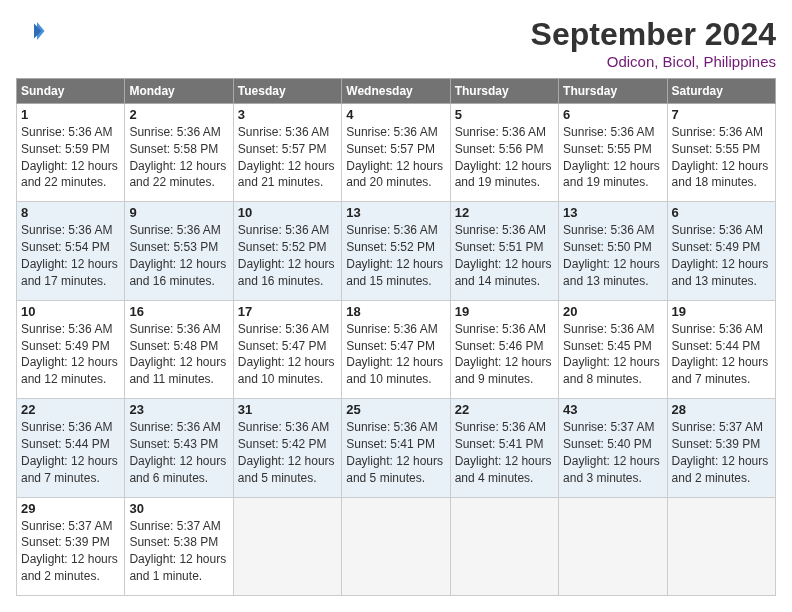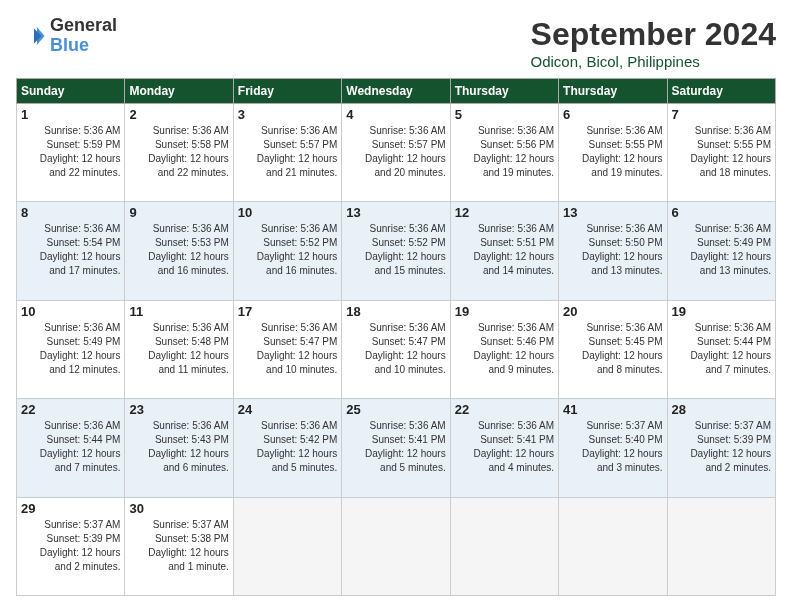--- a/index.html
+++ b/index.html
@@ -32,39 +32,39 @@
       font-size: 18px;
       font-weight: bold;
       color: #333;
       line-height: 1.1;
     }
     .logo-icon {
       width: 30px;
       height: 30px;
     }
     .title-block {
-      text-align: left;
+      text-align: right;
     }
     .month-title {
       font-size: 32px;
       font-weight: bold;
       color: #333;
     }
     .subtitle {
       font-size: 15px;
-      color: #14532d;
+      color: #701a75;
     }
     .calendar {
       flex: 1;
       border-collapse: collapse;
       width: 100%;
       table-layout: fixed;
     }
     .calendar th {
-      background-color: #14532d;
+      background-color: #737373;
       color: #fff;
       font-size: 12px;
       padding: 5px 4px;
       text-align: left;
       border: 1px solid #aaa;
     }
     .calendar td {
       border: 1px solid #ccc;
       vertical-align: top;
       padding: 3px 4px;
@@ -78,54 +78,49 @@
     }
     .day-number {
       font-size: 13px;
       font-weight: bold;
       color: #222;
       display: block;
       margin-bottom: 2px;
     }
     .day-info {
       line-height: 1.4;
-      font-size: 10px;
-      text-align: right;
+      font-size: 12px;
     }
     .row-shaded td {
       background: #e8f0f8;
     }
   </style>
 </head>
 <body>
 
 <div class="page">
   <div class="header">
     <div class="logo">
       <svg class="logo-icon" viewBox="0 0 40 40">
         <polygon points="28,8 38,20 28,32" fill="#4a90d9"></polygon>
         <polygon points="24,10 34,20 24,30" fill="#2e6eb5"></polygon>
       </svg>
-      <div class="logo-text">
-        <div>General</div>
-        <div style="color:#4a90d9">Blue</div>
-      </div>
     </div>
     <div class="title-block">
       <div class="month-title">September 2024</div>
       <div class="subtitle">Odicon, Bicol, Philippines</div>
     </div>
   </div>
 
   <table class="calendar">
     <thead>
       <tr>
         <th>Sunday</th>
         <th>Monday</th>
-        <th>Friday</th>
+        <th>Tuesday</th>
         <th>Wednesday</th>
         <th>Thursday</th>
         <th>Thursday</th>
         <th>Saturday</th>
       </tr>
     </thead>
     <tbody id="calendar-body">
     <tr>
           <td>
             <span class="day-number">1</span>
@@ -185,21 +180,21 @@
             <span class="day-number">6</span>
             <div class="day-info">Sunrise: 5:36 AM<br>Sunset: 5:49 PM<br>Daylight: 12 hours<br>and 13 minutes.</div>
           </td>
         </tr>
         <tr>
           <td>
             <span class="day-number">10</span>
             <div class="day-info">Sunrise: 5:36 AM<br>Sunset: 5:49 PM<br>Daylight: 12 hours<br>and 12 minutes.</div>
           </td>
           <td>
-            <span class="day-number">11</span>
+            <span class="day-number">16</span>
             <div class="day-info">Sunrise: 5:36 AM<br>Sunset: 5:48 PM<br>Daylight: 12 hours<br>and 11 minutes.</div>
           </td>
           <td>
             <span class="day-number">17</span>
             <div class="day-info">Sunrise: 5:36 AM<br>Sunset: 5:47 PM<br>Daylight: 12 hours<br>and 10 minutes.</div>
           </td>
           <td>
             <span class="day-number">18</span>
             <div class="day-info">Sunrise: 5:36 AM<br>Sunset: 5:47 PM<br>Daylight: 12 hours<br>and 10 minutes.</div>
           </td>
@@ -219,33 +214,33 @@
         <tr class="row-shaded">
           <td>
             <span class="day-number">22</span>
             <div class="day-info">Sunrise: 5:36 AM<br>Sunset: 5:44 PM<br>Daylight: 12 hours<br>and 7 minutes.</div>
           </td>
           <td>
             <span class="day-number">23</span>
             <div class="day-info">Sunrise: 5:36 AM<br>Sunset: 5:43 PM<br>Daylight: 12 hours<br>and 6 minutes.</div>
           </td>
           <td>
-            <span class="day-number">24</span>
+            <span class="day-number">31</span>
             <div class="day-info">Sunrise: 5:36 AM<br>Sunset: 5:42 PM<br>Daylight: 12 hours<br>and 5 minutes.</div>
           </td>
           <td>
             <span class="day-number">25</span>
             <div class="day-info">Sunrise: 5:36 AM<br>Sunset: 5:41 PM<br>Daylight: 12 hours<br>and 5 minutes.</div>
           </td>
           <td>
             <span class="day-number">22</span>
             <div class="day-info">Sunrise: 5:36 AM<br>Sunset: 5:41 PM<br>Daylight: 12 hours<br>and 4 minutes.</div>
           </td>
           <td>
-            <span class="day-number">41</span>
+            <span class="day-number">43</span>
             <div class="day-info">Sunrise: 5:37 AM<br>Sunset: 5:40 PM<br>Daylight: 12 hours<br>and 3 minutes.</div>
           </td>
           <td>
             <span class="day-number">28</span>
             <div class="day-info">Sunrise: 5:37 AM<br>Sunset: 5:39 PM<br>Daylight: 12 hours<br>and 2 minutes.</div>
           </td>
         </tr>
         <tr>
           <td>
             <span class="day-number">29</span>

